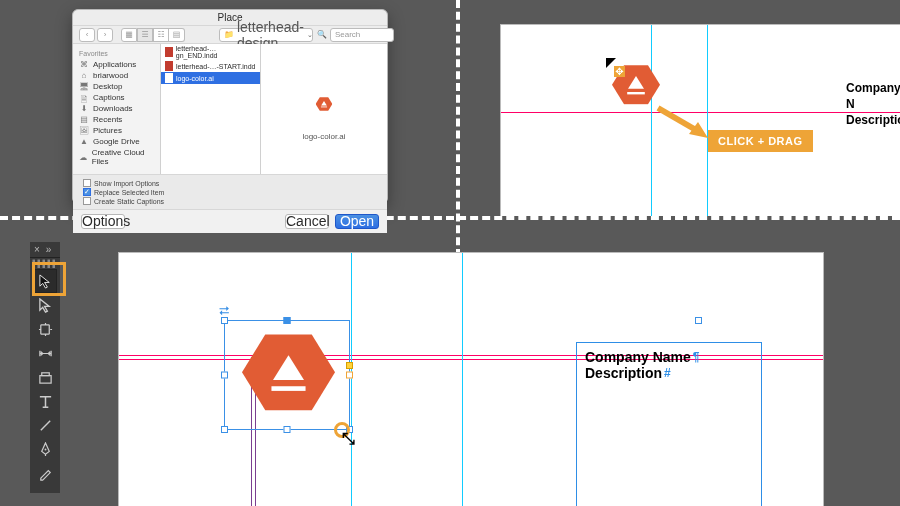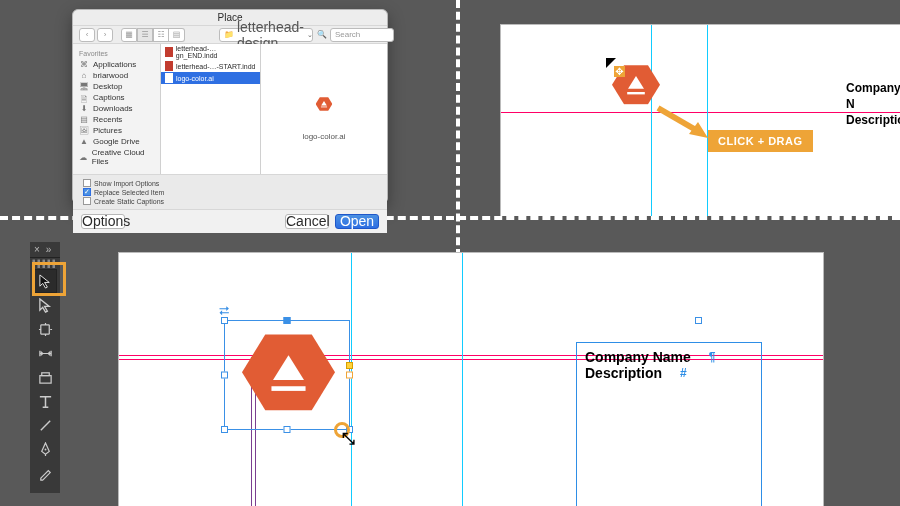--- a/index.html
+++ b/index.html
@@ -90,21 +90,21 @@
 .hndl.mr{right:-4px;top:50%;transform:translateY(-50%);border-color:#eea437}
 .hndl.bl{left:-4px;bottom:-4px}.hndl.bc{left:50%;bottom:-4px;transform:translateX(-50%)}
 .hndl.br{right:-4px;bottom:-4px}
 .yellowdot{position:absolute;right:-4px;top:38%;width:7px;height:7px;background:#ffd23a;border:1px solid #d7a000}
 .link{position:absolute;left:-6px;top:-18px;font-size:13px;color:#3a90e6}
 .scale-cursor{position:absolute;left:334px;top:200px;width:26px;height:26px}
 .scale-cursor .ring{position:absolute;left:0;top:0;width:16px;height:16px;border:3px solid #eea437;border-radius:50%}
 .scale-cursor .arr{position:absolute;left:8px;top:8px;font-size:16px;font-weight:900;color:#000}
 .tb{position:absolute;border:1px solid #2e8ee6}
 .tb.bottom{left:576px;top:120px;width:186px;height:184px;padding:6px 8px;border-color:#2e8ee6}
-.tb .line{display:flex;align-items:center;gap:18px;font-size:14px;font-weight:600;color:#000}
+.tb .line{display:flex;align-items:center;gap:2px;font-size:14px;font-weight:600;color:#000}
 .tb .pilcrow{color:#2e8ee6;font-size:12px}
 </style>
 </head>
 <body>
 
 <div class="dashed-h"></div>
 <div class="dashed-v"></div>
 
 <div class="dlg">
   <div class="dlg-titlebar">Place</div>

